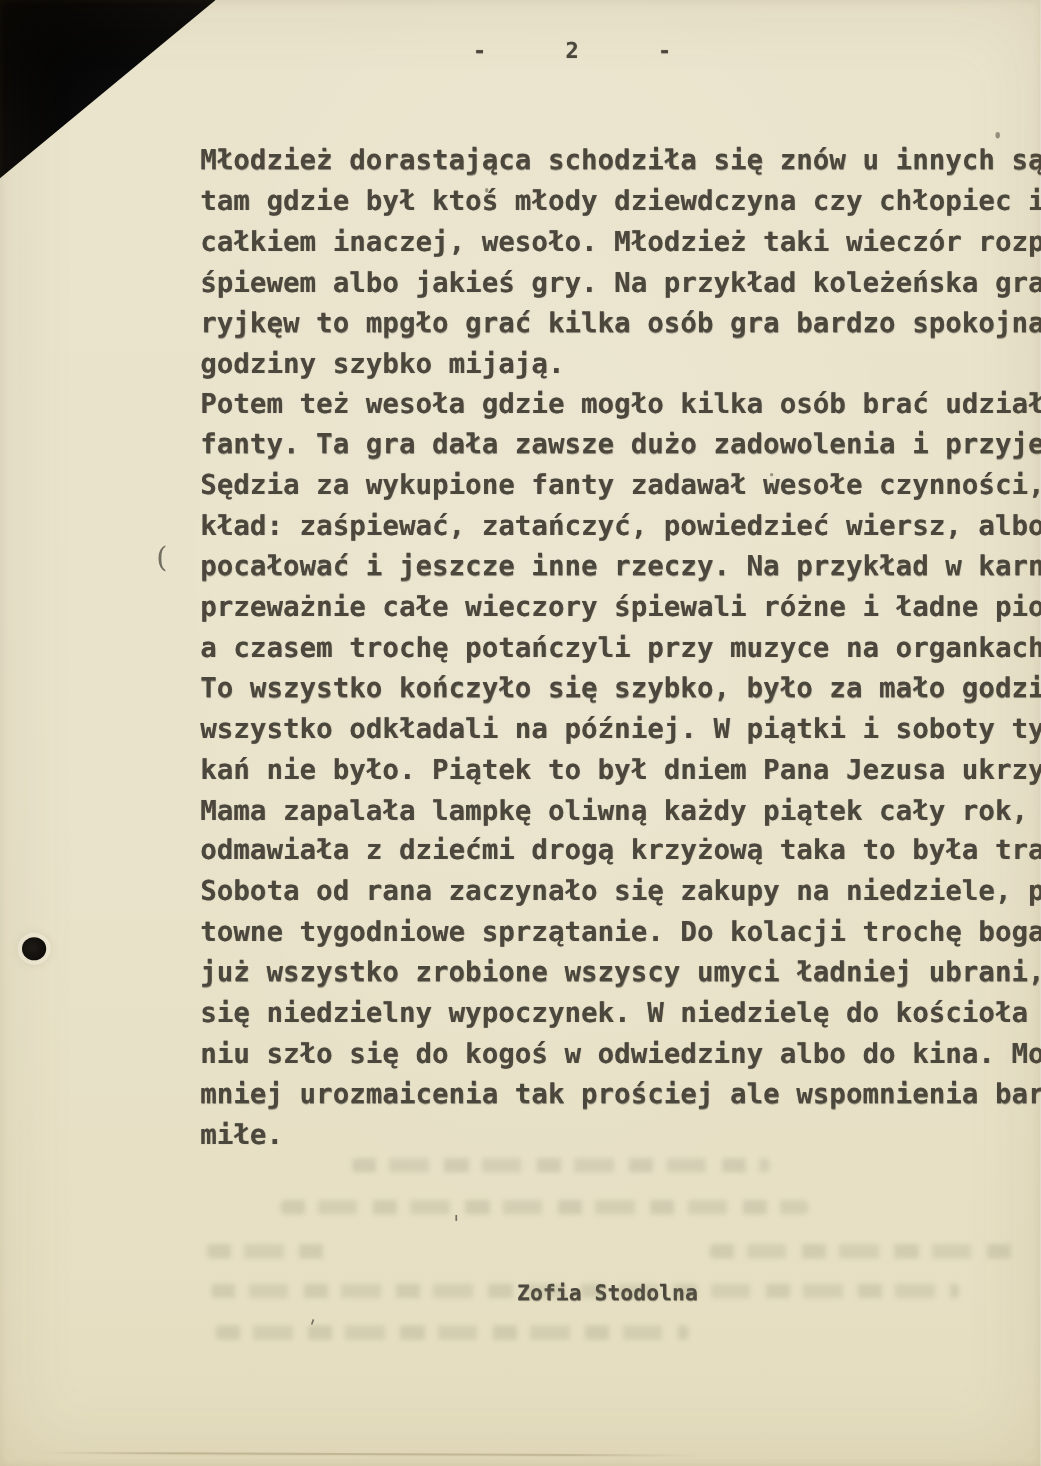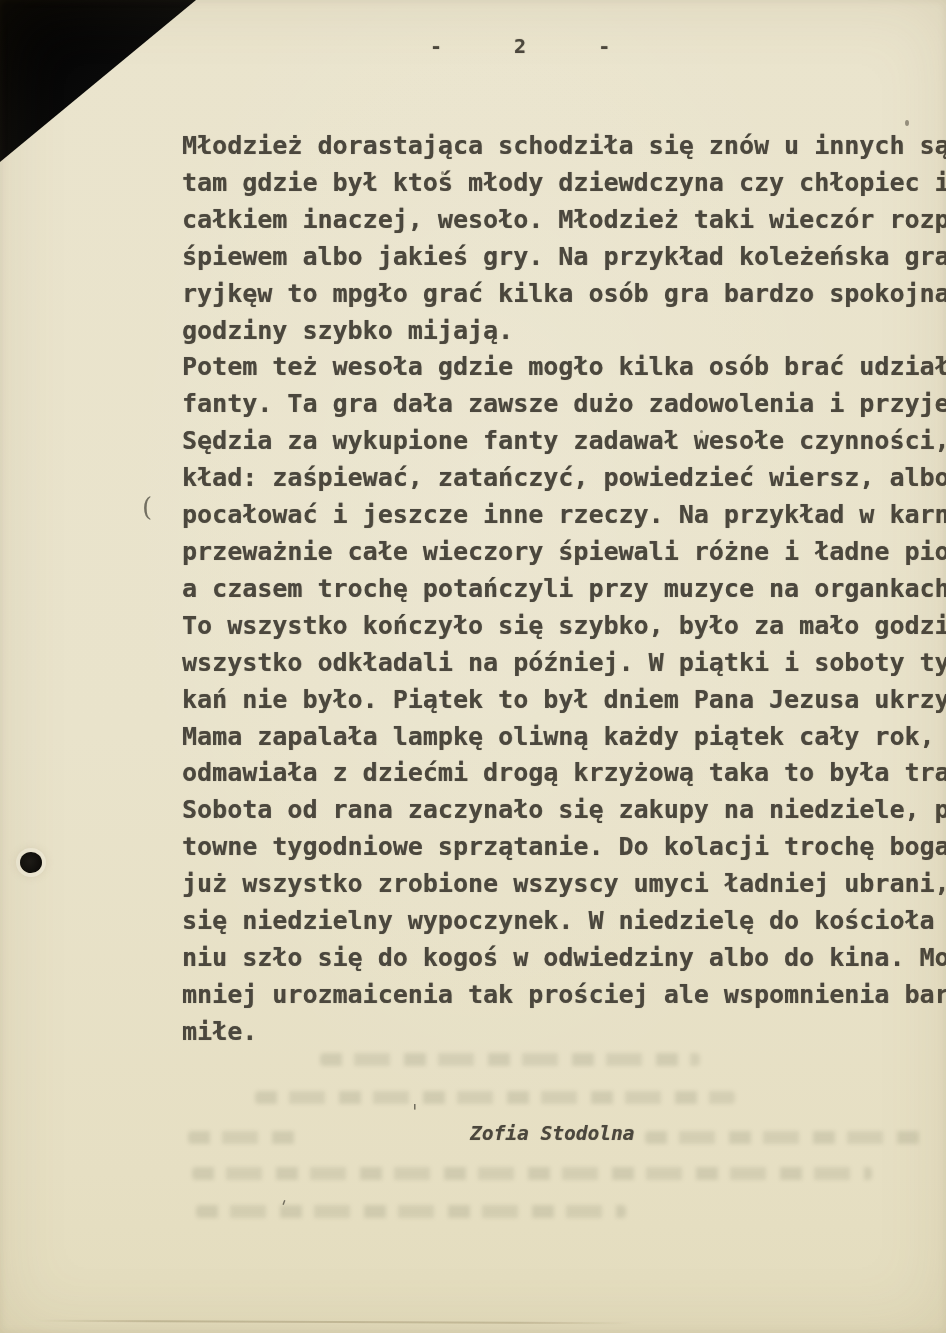--- a/index.html
+++ b/index.html
@@ -41,26 +41,25 @@
   }
   .typewriter {
     position: absolute; left: 182px; top: 128px;
     font-size: 25px; font-weight: bold;
     line-height: 36.9px;
     color: #4b473d;
     text-shadow: 0.3px 0.3px 0.7px rgba(62,58,50,0.55);
     white-space: pre;
   }
   .signature {
-    position: absolute; left: 470px; top: 1122px;
+    position: absolute; left: 470px; top: 1164px;
     font-size: 19.5px; font-weight: bold;
     color: #4b473d;
     text-shadow: 0.3px 0.3px 0.7px rgba(62,58,50,0.55);
     white-space: pre;
-    font-style: italic;
   }
   .bleed {
     position: absolute; height: 13px;
     background: repeating-linear-gradient(90deg,
       rgba(118,120,94,0.45) 0px, rgba(118,120,94,0.45) 22px,
       rgba(118,120,94,0.0) 22px, rgba(118,120,94,0.0) 34px,
       rgba(118,120,94,0.38) 34px, rgba(118,120,94,0.38) 70px,
       rgba(118,120,94,0.0) 70px, rgba(118,120,94,0.0) 84px);
     opacity: 0.42; filter: blur(2.2px);
     border-radius: 4px;

